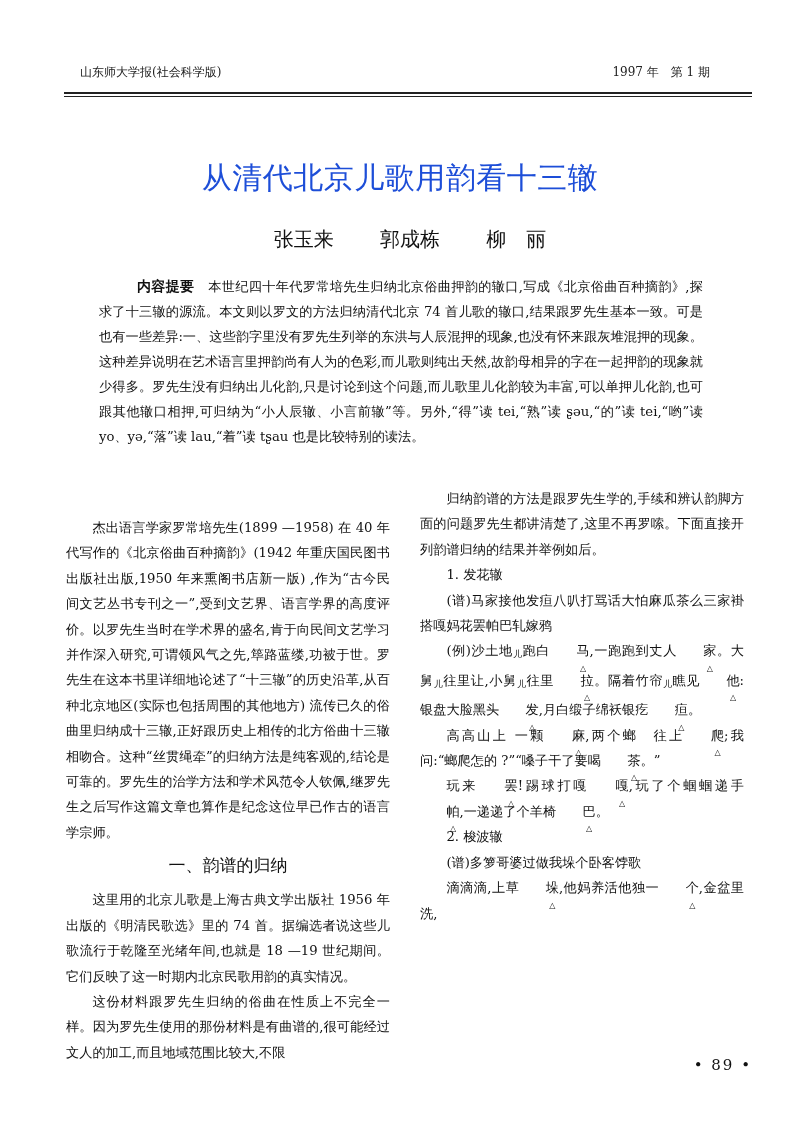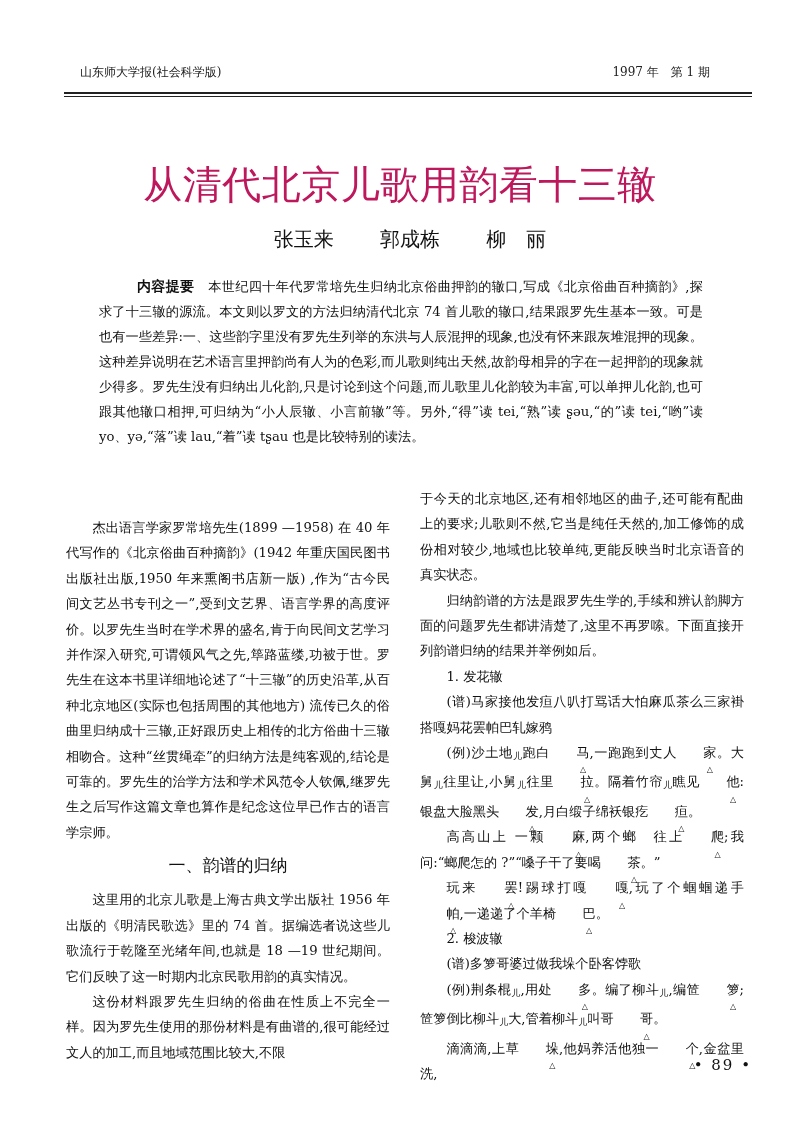--- a/index.html
+++ b/index.html
@@ -11,21 +11,21 @@
     position: absolute; left: 80px; right: 90px; top: 64px;
     font-size: 12px; display: flex; justify-content: space-between; color: #222;
   }
   .rule-top {
     position: absolute; left: 64px; right: 48px; top: 92px;
     border-top: 2px solid #222; height: 2px; border-bottom: 1px solid #222;
   }
   .title {
     position: absolute; left: 0; right: 0; top: 158px; text-align: center;
     font-family: "DejaVu Sans", "Liberation Sans", sans-serif;
-    font-size: 39px; font-weight: normal; letter-spacing: 0.5px; color: #be185d;
+    font-size: 30px; font-weight: normal; letter-spacing: 0.5px; color: #1d4ed8;
   }
   .authors {
     position: absolute; left: 0; right: 0; top: 226px; text-align: center;
     font-size: 20px; word-spacing: 0; padding-left: 20px;
   }
   .authors span { display: inline-block; margin: 0 20px; }
   .abstract {
     position: absolute; left: 99px; width: 604px; top: 274px;
     font-size: 13.2px; line-height: 25px; text-align: justify;
   }
@@ -73,28 +73,26 @@
 </div>
 
 <div class="col col-left">
   <p class="p">杰出语言学家罗常培先生(1899 —1958) 在 40 年代写作的《北京俗曲百种摘韵》(1942 年重庆国民图书出版社出版,1950 年来熏阁书店新一版) ,作为“古今民间文艺丛书专刊之一”,受到文艺界、语言学界的高度评价。以罗先生当时在学术界的盛名,肯于向民间文艺学习并作深入研究,可谓领风气之先,筚路蓝缕,功被于世。罗先生在这本书里详细地论述了“十三辙”的历史沿革,从百种北京地区(实际也包括周围的其他地方) 流传已久的俗曲里归纳成十三辙,正好跟历史上相传的北方俗曲十三辙相吻合。这种“丝贯绳牵”的归纳方法是纯客观的,结论是可靠的。罗先生的治学方法和学术风范令人钦佩,继罗先生之后写作这篇文章也算作是纪念这位早已作古的语言学宗师。</p>
   <div class="section-title">一、韵谱的归纳</div>
   <p class="p">这里用的北京儿歌是上海古典文学出版社 1956 年出版的《明清民歌选》里的 74 首。据编选者说这些儿歌流行于乾隆至光绪年间,也就是 18 —19 世纪期间。它们反映了这一时期内北京民歌用韵的真实情况。</p>
   <p class="p">这份材料跟罗先生归纳的俗曲在性质上不完全一样。因为罗先生使用的那份材料是有曲谱的,很可能经过文人的加工,而且地域范围比较大,不限</p>
 </div>
 
 <div class="col col-right">
-  <p class="p" style="text-indent:0">于今天的北京地区,还有相邻地区的曲子,还可能有配曲上的要求;儿歌则不然,它当是纯任天然的,加工修饰的成份相对较少,地域也比较单纯,更能反映当时北京语音的真实状态。</p>
   <p class="p">归纳韵谱的方法是跟罗先生学的,手续和辨认韵脚方面的问题罗先生都讲清楚了,这里不再罗嗦。下面直接开列韵谱归纳的结果并举例如后。</p>
   <div id="rhyme-groups">
       <p class="p">1. 发花辙</p>
       <p class="p">(谱)马家接他发疸八叭打骂话大怕麻瓜茶么三家褂搭嘎妈花罢帕巴轧嫁鸦</p>
       <p class="p">(例)沙土地<span class="sub">儿</span>跑白<span class="rhyme">马</span>,一跑跑到丈人<span class="rhyme">家</span>。大舅<span class="sub">儿</span>往里让,小舅<span class="sub">儿</span>往里<span class="rhyme">拉</span>。隔着竹帘<span class="sub">儿</span>瞧见<span class="rhyme">他</span>:银盘大脸黑头<span class="rhyme">发</span>,月白缎子绵袄银疙<span class="rhyme">疸</span>。</p>
       <p class="p">高高山上 一颗<span class="rhyme">麻</span>,两个螂　往上<span class="rhyme">爬</span>;我问:“螂爬怎的 ?”“嗓子干了要喝<span class="rhyme">茶</span>。”</p>
       <p class="p">玩来<span class="rhyme">罢</span>!踢球打嘎<span class="rhyme">嘎</span>,玩了个蝈蝈递手<span class="rhyme">帕</span>,一递递了个羊椅<span class="rhyme">巴</span>。</p>
       <p class="p">2. 梭波辙</p>
       <p class="p">(谱)多箩哥婆过做我垛个卧客饽歌</p>
-      <p class="p">(例)荆条棍<span class="sub">儿</span>,用处<span class="rhyme">多</span>。编了柳斗<span class="sub">儿</span>,编笸<span class="rhyme">箩</span>;笸箩倒比柳斗<span class="sub">儿</span>大,管着柳斗<span class="sub">儿</span>叫哥<span class="rhyme">哥</span>。</p>
       <p class="p">滴滴滴,上草<span class="rhyme">垛</span>,他妈养活他独一<span class="rhyme">个</span>,金盆里洗,</p>
     </div>
 </div>
 
 <div class="page-number">• 89 •</div>
 
 </body></html>

